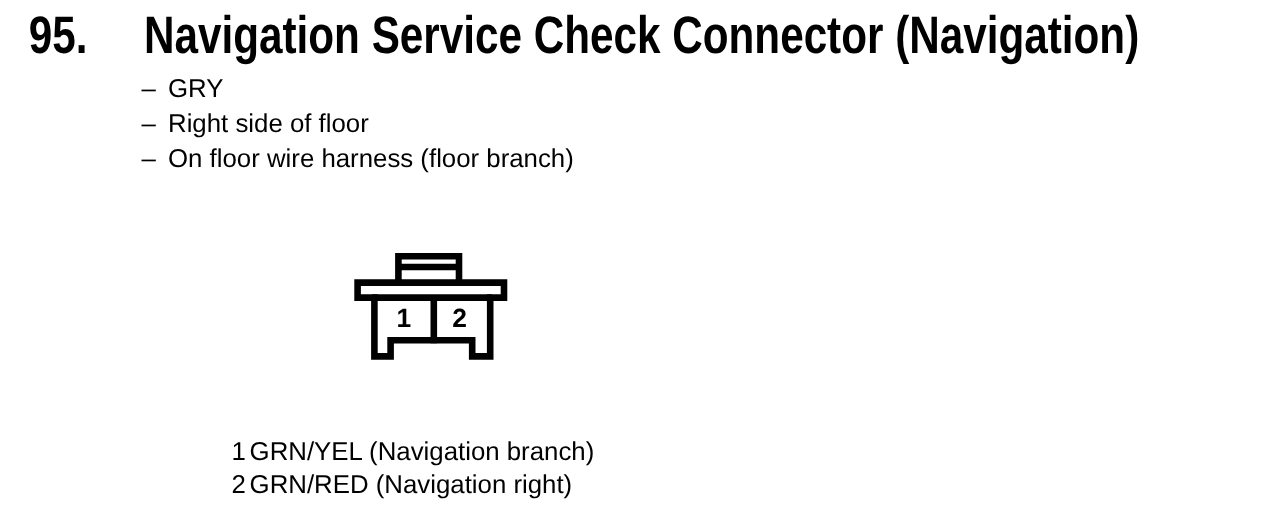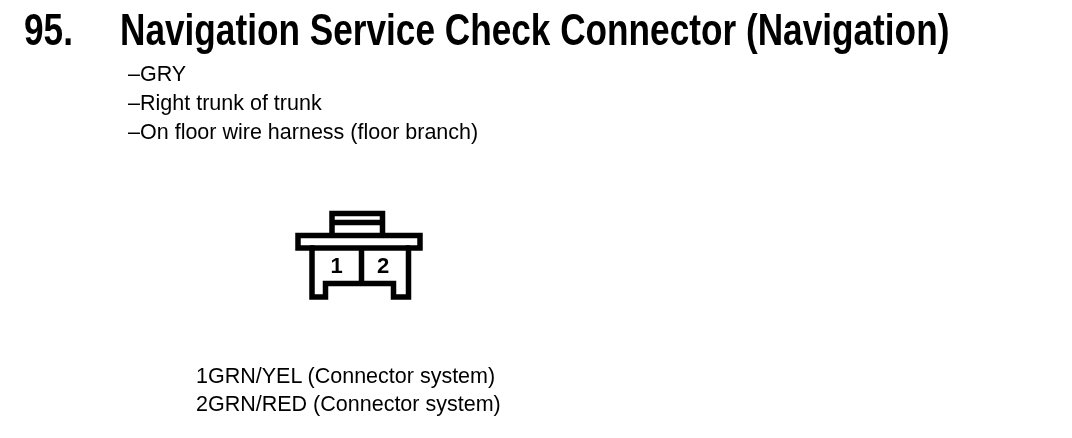--- a/index.html
+++ b/index.html
@@ -8,21 +8,20 @@
     background: #ffffff;
   }
   .sheet {
     position: relative;
     width: 1072px;
     height: 438px;
     background: #ffffff;
     color: #000000;
     font-family: "Liberation Sans", sans-serif;
     overflow: hidden;
-    text-align: right;
   }
 
   
   .heading-num, .heading-title {
     position: absolute;
     top: 8px;
     font-size: 44px;
     font-weight: bold;
     line-height: 1;
     white-space: nowrap;
@@ -95,21 +94,21 @@
   <span class="heading-num">95.</span>
   <span class="heading-title">Navigation Service Check Connector (Navigation)</span>
 
   <div class="details">
     <div class="detail-row">
       <span class="detail-dash">–</span>
       <span class="detail-text">GRY</span>
     </div>
     <div class="detail-row">
       <span class="detail-dash">–</span>
-      <span class="detail-text">Right trunk of trunk</span>
+      <span class="detail-text">Right side of floor</span>
     </div>
     <div class="detail-row">
       <span class="detail-dash">–</span>
       <span class="detail-text">On floor wire harness (floor branch)</span>
     </div>
   </div>
 
   <svg class="connector-svg" viewBox="288 205 144 102" xmlns="http://www.w3.org/2000/svg">
 
     <path d="M 332 235 L 332 213.5 L 382.5 213.5 L 382.5 235"></path>
@@ -121,21 +120,21 @@
 
     <path d="M 361.5 248 L 361.5 286"></path>
 
     <text x="336.5" y="272.5">1</text>
     <text x="383" y="272.5">2</text>
   </svg>
 
   <div class="pinout">
     <div class="pin-row">
       <span class="pin-num">1</span>
-      <span class="pin-wire">GRN/YEL (Connector system)</span>
+      <span class="pin-wire">GRN/YEL (Navigation branch)</span>
     </div>
     <div class="pin-row">
       <span class="pin-num">2</span>
-      <span class="pin-wire">GRN/RED (Connector system)</span>
+      <span class="pin-wire">GRN/RED (Navigation right)</span>
     </div>
   </div>
 
 </div>
 
 </body></html>

